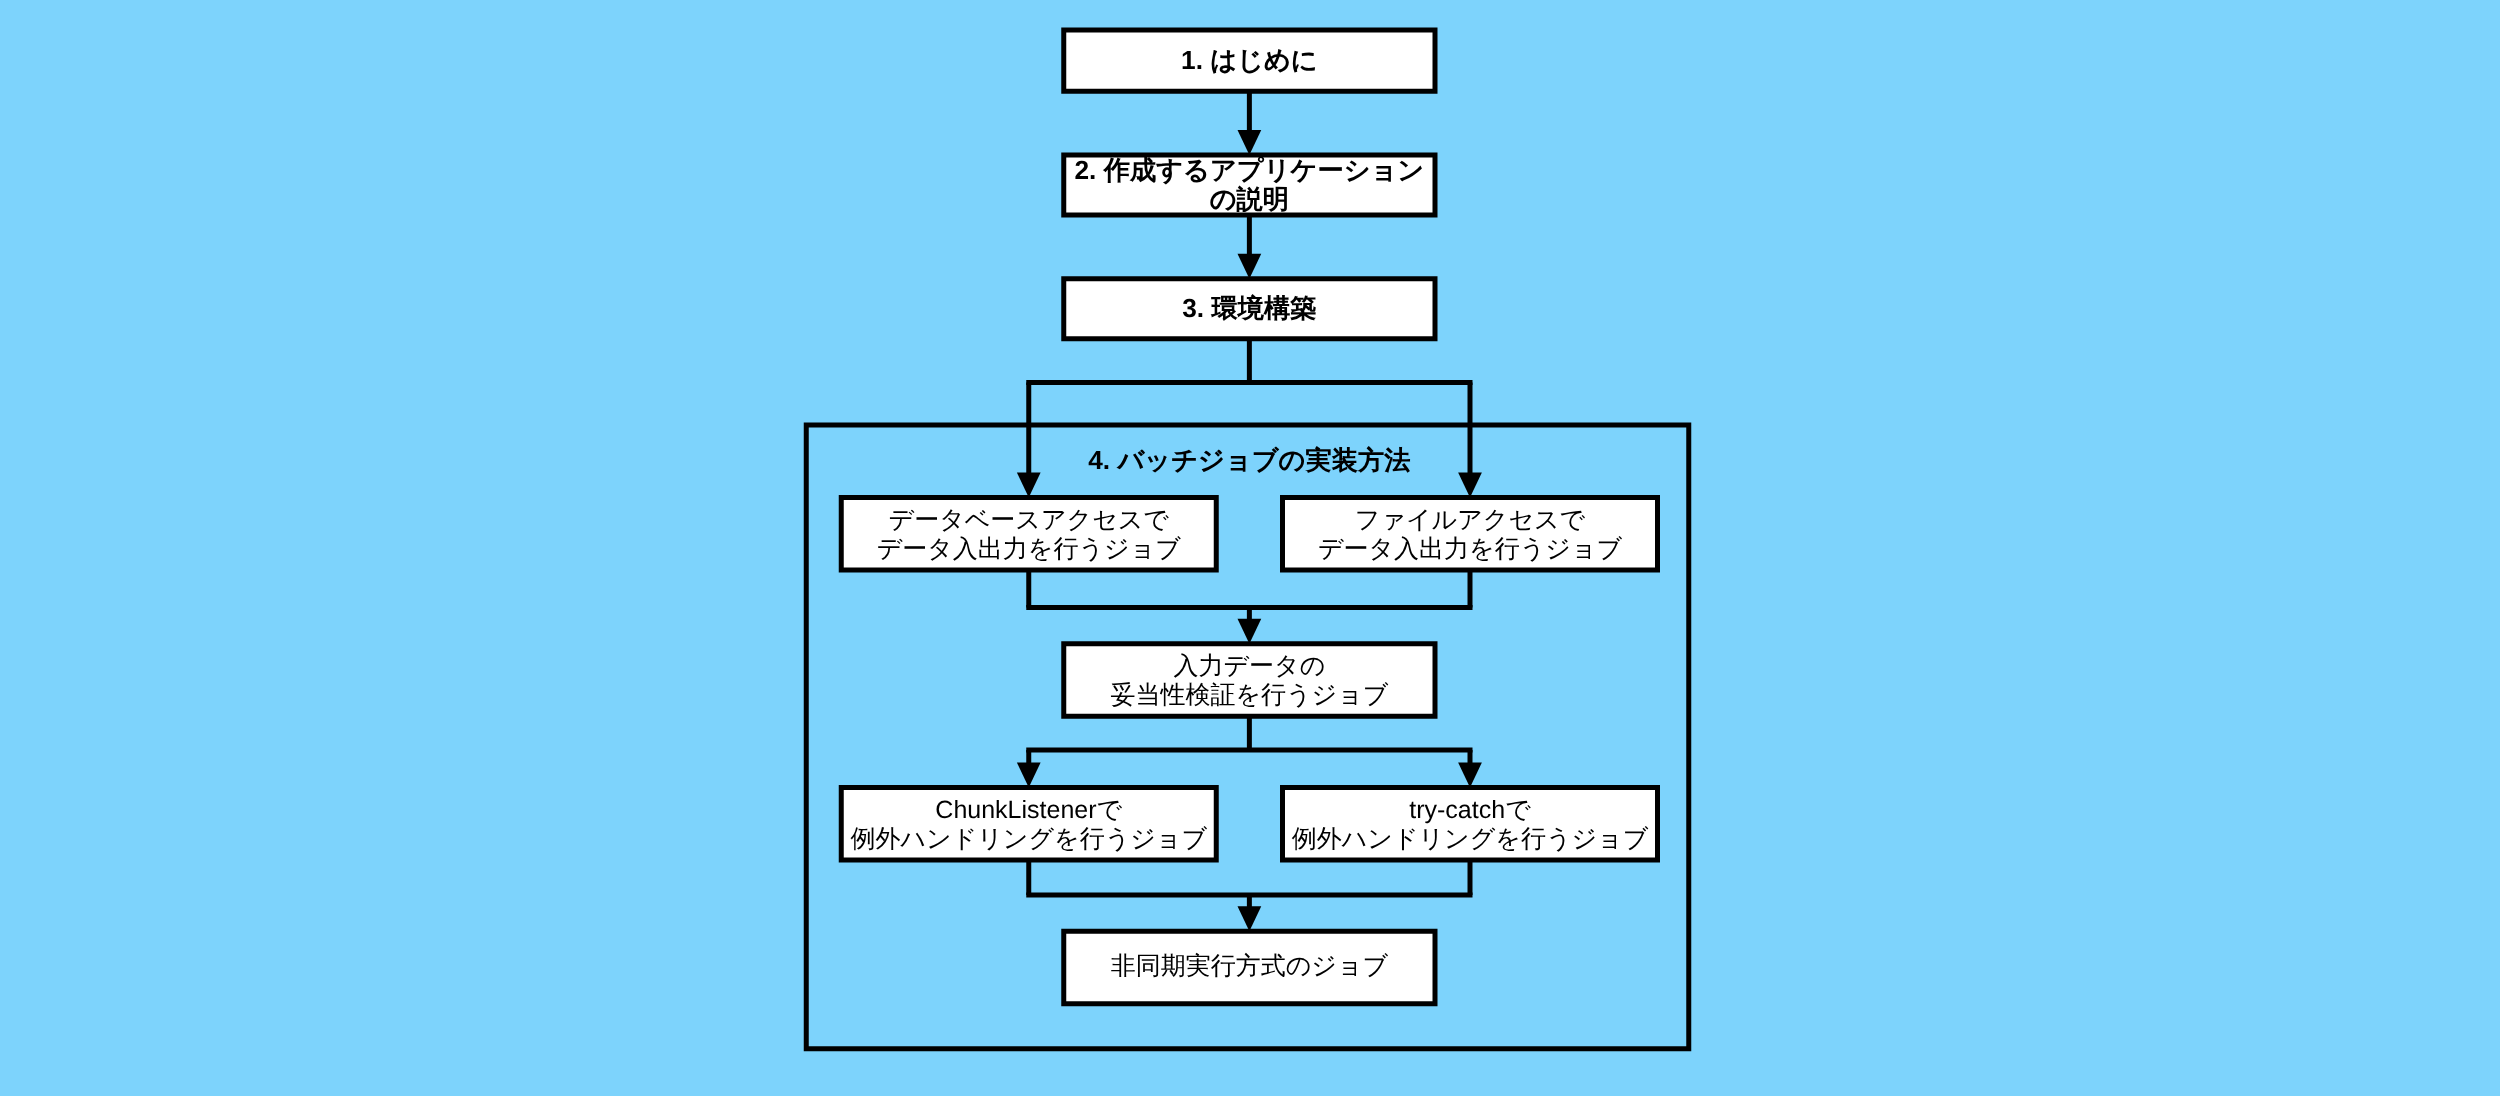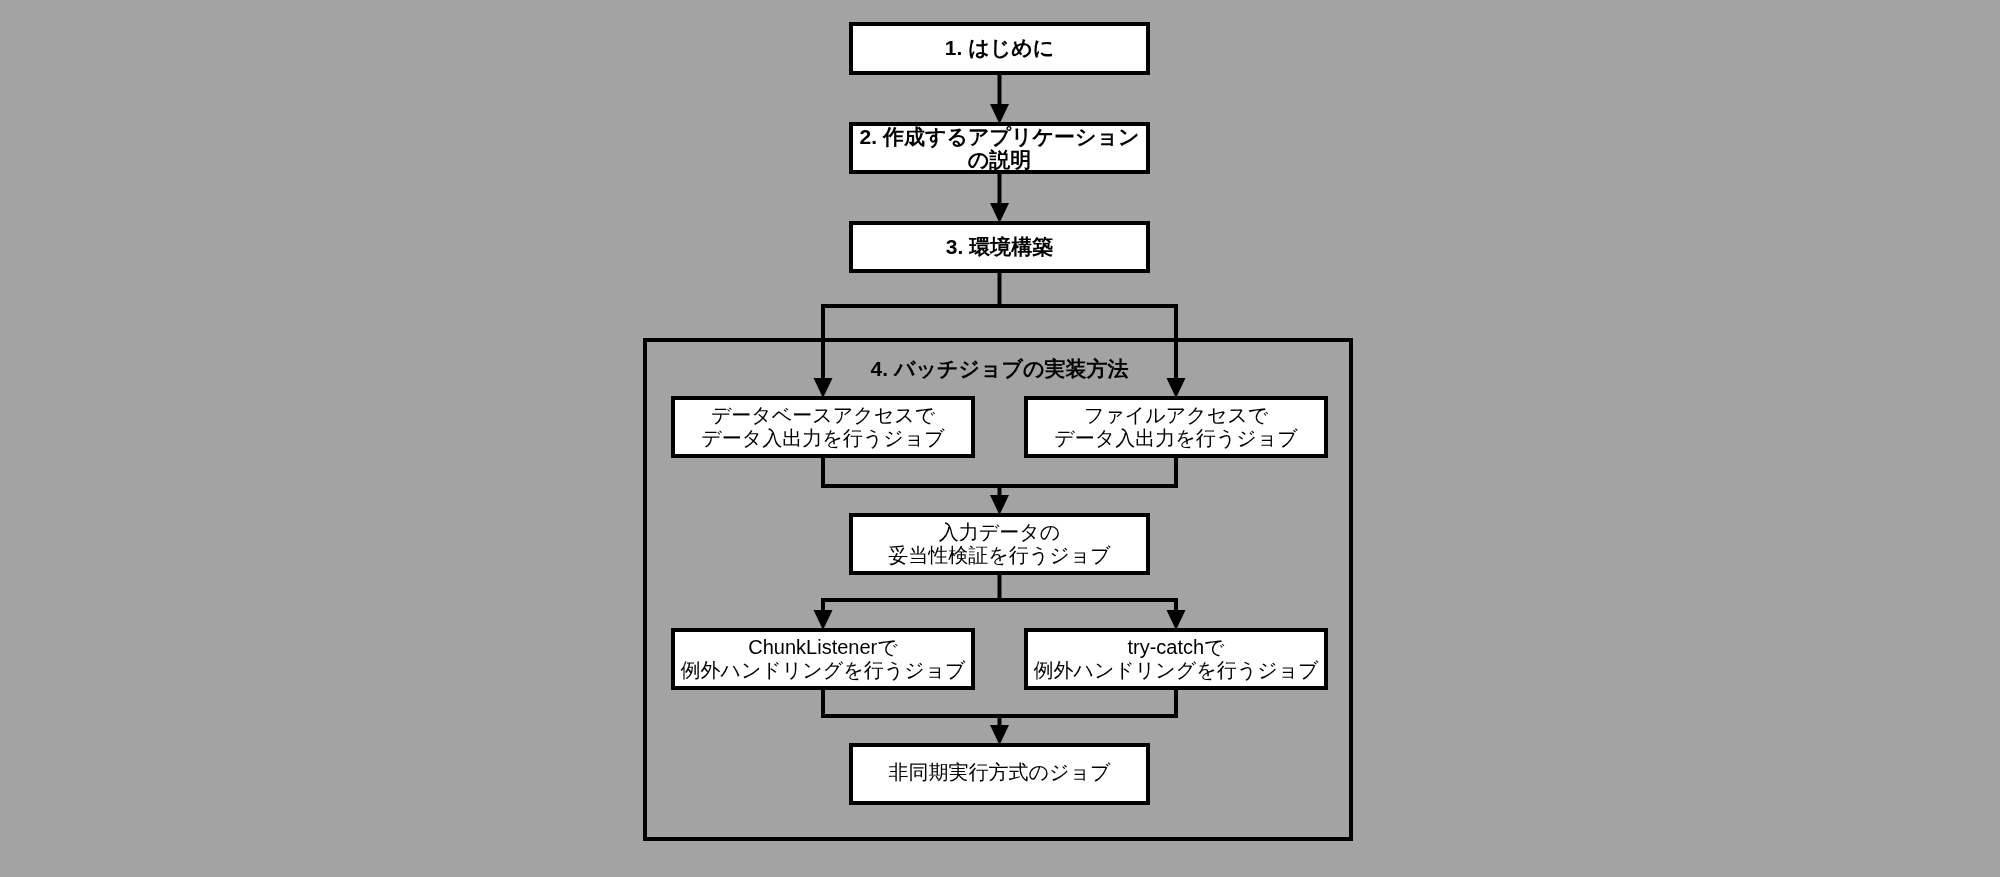--- a/index.html
+++ b/index.html
@@ -10,21 +10,21 @@
   body {
     width: 2000px;
     height: 877px;
     font-family: "Liberation Sans", "DejaVu Sans", sans-serif;
     overflow: hidden;
   }
   #diagram-root {
     position: relative;
     width: 2000px;
     height: 877px;
-    background: #a3a3a3;
+    background: #7dd3fc;
   }
   svg.flow {
     position: absolute;
     left: 0;
     top: 0;
     width: 2000px;
     height: 877px;
     display: block;
   }
   .box-rect {

